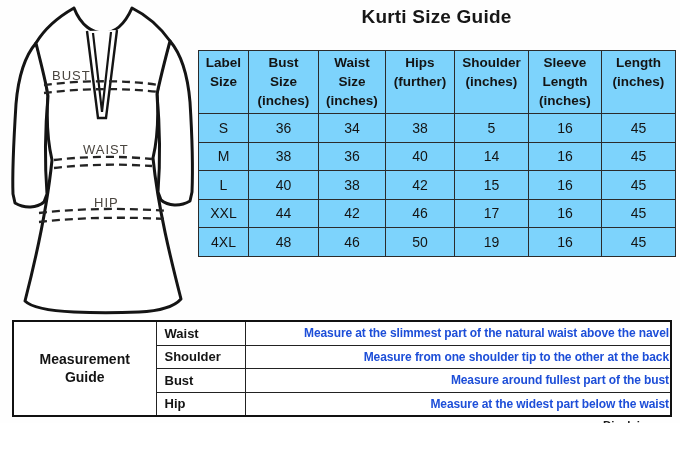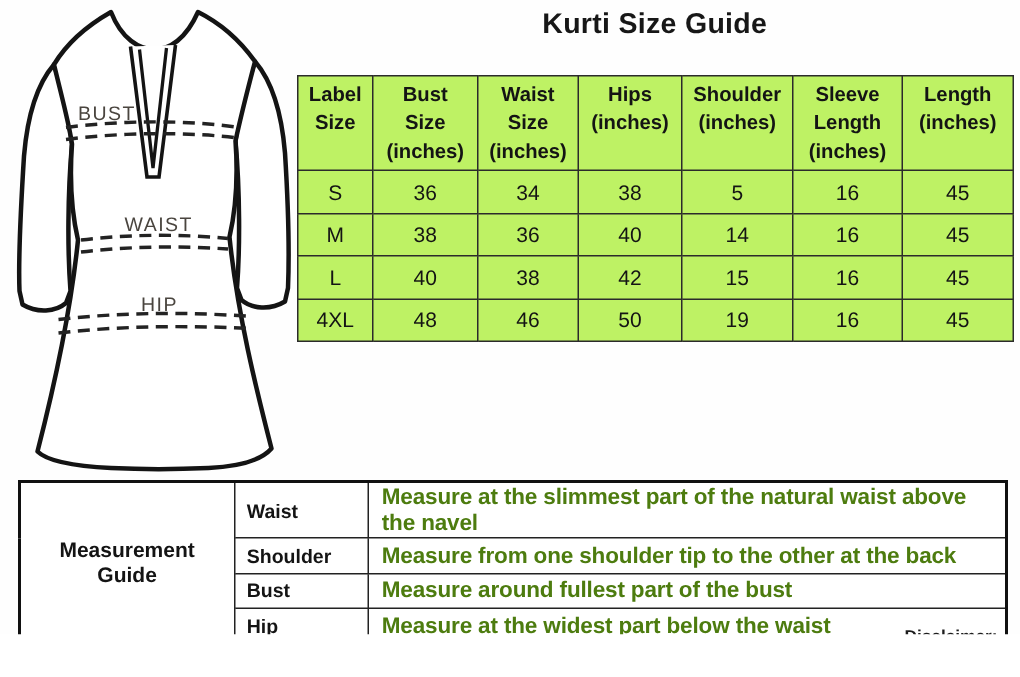--- a/index.html
+++ b/index.html
@@ -8,33 +8,33 @@
 
   
   .title{position:absolute;left:198px;top:6px;width:477px;text-align:center;
          font-size:19px;font-weight:bold;color:#171717;letter-spacing:.2px;}
 
   
   .diagram{position:absolute;left:2px;top:0px;width:200px;height:318px;}
 
   
   table{border-collapse:collapse;table-layout:fixed;}
-  .size-table{position:absolute;left:198px;top:50px;width:477px;background:#bef264;}
+  .size-table{position:absolute;left:198px;top:50px;width:477px;background:#7dd3fc;}
   .size-table th,.size-table td{border:1.5px solid #2b2b2b;padding:0;}
   .size-table th{font-size:13.5px;font-weight:bold;line-height:1.4;vertical-align:top;
                  padding-top:3px;white-space:pre-line;height:59px;text-align:center;color:#141414;}
   .size-table td{font-size:14px;height:27.5px;text-align:center;vertical-align:middle;color:#141414;}
 
   
   .mg-table{position:absolute;left:12px;top:320px;width:660px;border:2px solid #111;background:#fff;}
   .mg-table td{border:1.5px solid #222;height:20.5px;vertical-align:middle;}
   .mg-title{font-size:14px;font-weight:bold;text-align:center;line-height:1.25;
             padding:4px 18px;color:#141414;}
   .mg-label{font-size:13px;font-weight:bold;padding-left:8px;color:#141414;}
-  .mg-desc{font-size:15px;font-weight:bold;padding-left:9px;color:#4d7c0f;letter-spacing:-0.1px;}
+  .mg-desc{font-size:12px;font-weight:bold;padding-left:9px;color:#1d4ed8;letter-spacing:-0.1px;text-align:right;}
 
   
   .disclaimer{position:absolute;left:18px;top:418px;width:652px;display:flex;
               font-size:11.5px;line-height:1.35;color:#1c1c1c;justify-content:flex-end;}
   .disclaimer .lab{font-weight:bold;white-space:nowrap;margin-right:5px;}
 
   svg text{font-family:"Liberation Sans", sans-serif;}
 </style>
 </head>
 <body>
@@ -88,21 +88,21 @@
       <tr id="size-head-row">
           <th>Label
 Size</th>
           <th>Bust
 Size
 (inches)</th>
           <th>Waist
 Size
 (inches)</th>
           <th>Hips
-(inches)</th>
+(further)</th>
           <th>Shoulder
 (inches)</th>
           <th>Sleeve
 Length
 (inches)</th>
           <th>Length
 (inches)</th>
         </tr>
     </thead>
     <tbody id="size-body">
@@ -123,20 +123,29 @@
           <td>14</td>
           <td>16</td>
           <td>45</td>
         </tr>
         <tr>
           <td>L</td>
           <td>40</td>
           <td>38</td>
           <td>42</td>
           <td>15</td>
+          <td>16</td>
+          <td>45</td>
+        </tr>
+        <tr>
+          <td>XXL</td>
+          <td>44</td>
+          <td>42</td>
+          <td>46</td>
+          <td>17</td>
           <td>16</td>
           <td>45</td>
         </tr>
         <tr>
           <td>4XL</td>
           <td>48</td>
           <td>46</td>
           <td>50</td>
           <td>19</td>
           <td>16</td>

